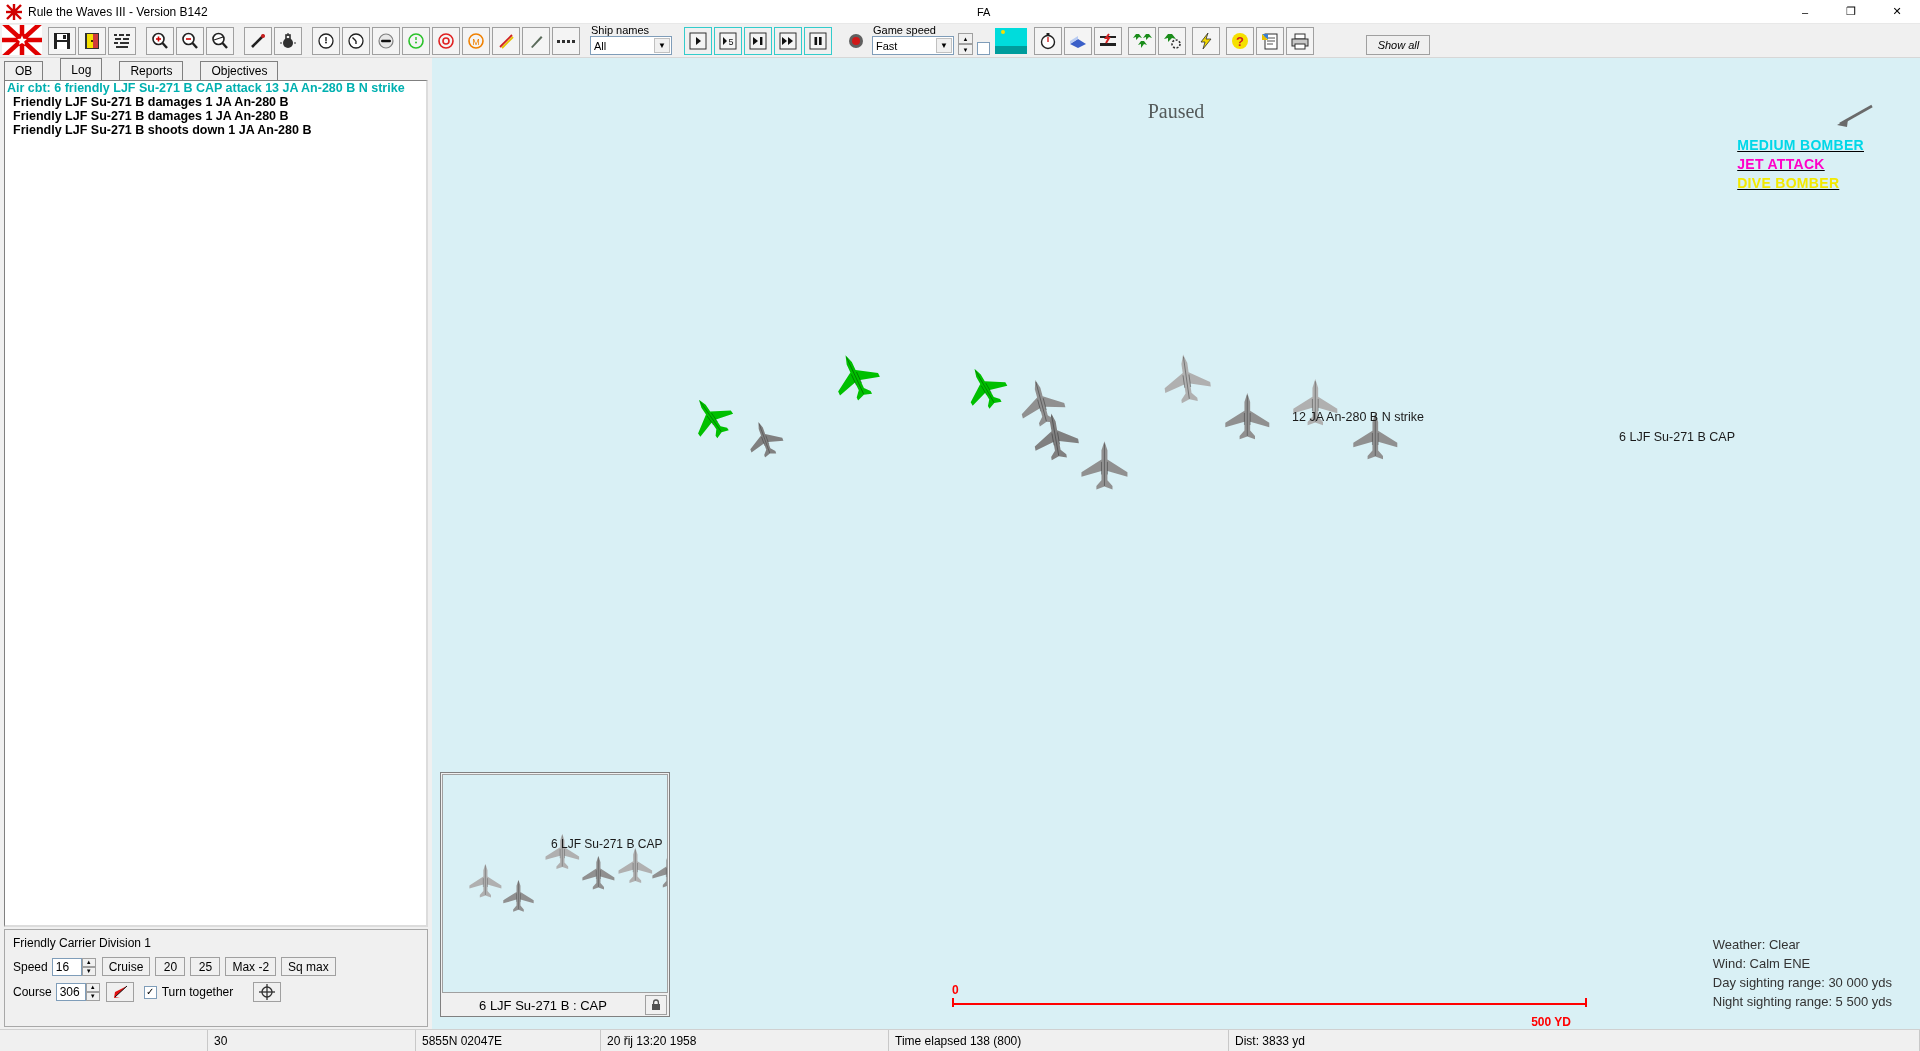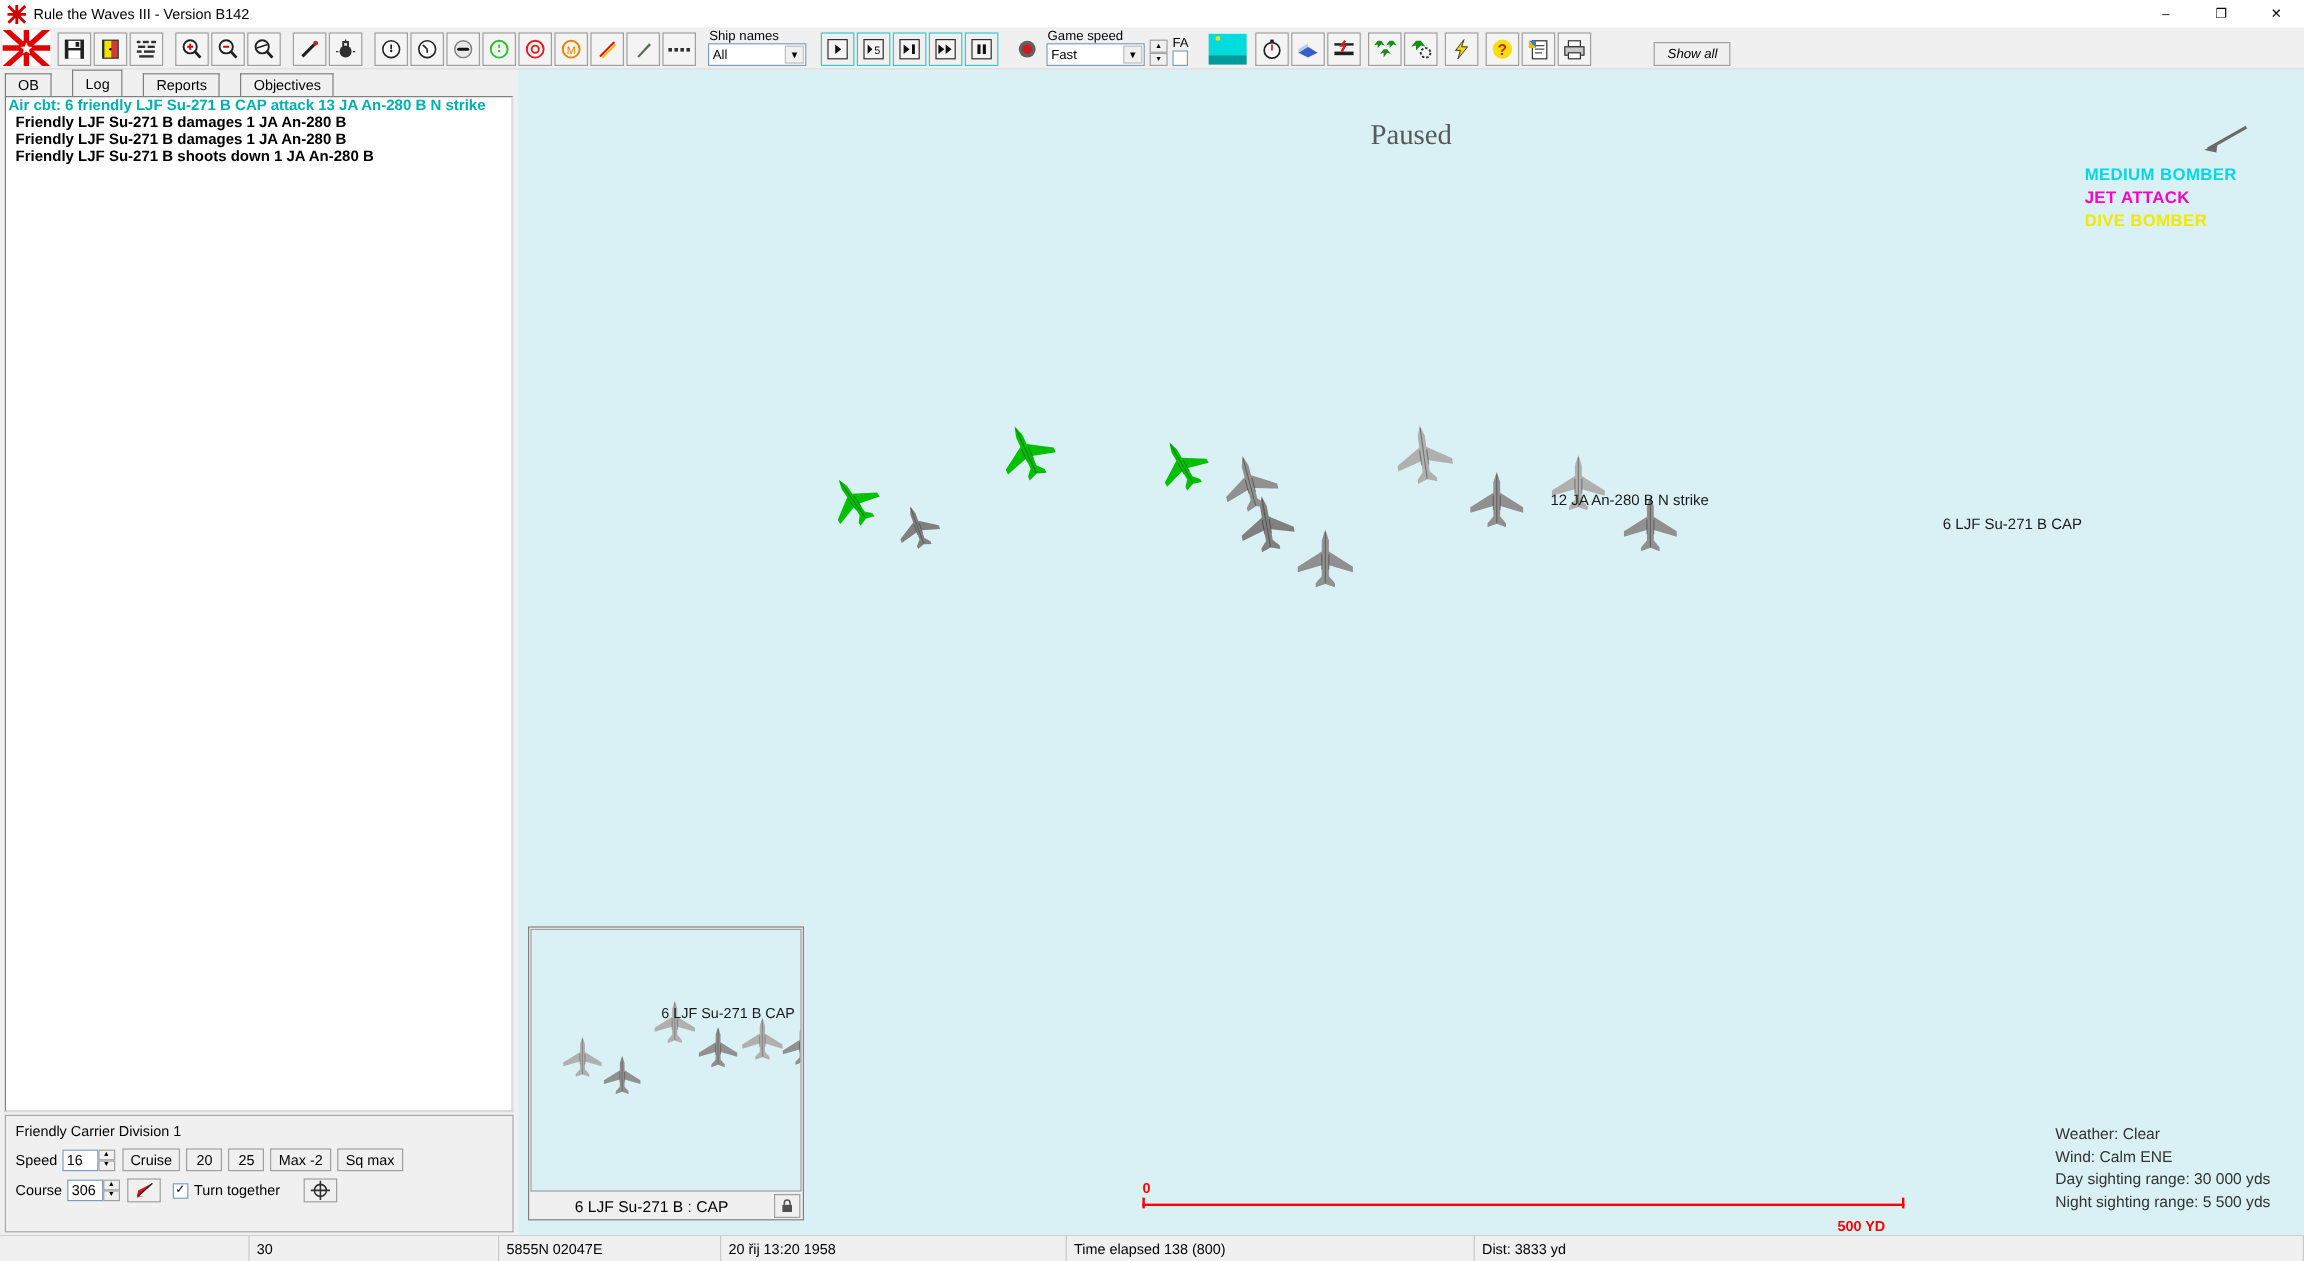--- a/index.html
+++ b/index.html
@@ -108,21 +108,21 @@
   .spin {
     width: 15px; height: 22px;
     display: flex; flex-direction: column;
     margin-right: 4px;
   }
   .spin div {
     flex: 1; border: 1px solid #a0a0a0; background: #f0f0f0;
     display: flex; align-items: center; justify-content: center;
     font-size: 6px; line-height: 6px;
   }
-  .facheck { display: flex; flex-direction: column; align-items: center; margin-right: 16px; }
+  .facheck { display: flex; flex-direction: column; align-items: center; margin-right: 4px; gap: 24px; }
   .facheck .lbl { font-size: 11px; line-height: 12px; }
   .facheck .box { width: 13px; height: 13px; border: 1px solid #7f9db9; background: #fff; }
   .showall {
     margin-left: 50px;
     width: 64px; height: 20px;
     border: 1px solid #a0a0a0;
     background: #f0f0f0;
     font-size: 11px; font-style: italic;
     display: flex; align-items: center; justify-content: center;
   }
@@ -233,25 +233,25 @@
     flex: 1 1 auto;
     position: relative;
     background: #d9f0f5;
     overflow: hidden;
   }
   #paused {
     position: absolute;
     left: 0; right: 0;
     top: 42px;
     text-align: center;
-    font-size: 24px;
+    font-size: 20px;
     color: #555b5b;
     font-family: "Liberation Serif", serif;
   }
-  #legend { position: absolute; right: 56px; top: 78px; text-align: left; }
+  #legend { position: absolute; right: 56px; top: 78px; text-align: left; text-decoration: underline; }
   #legend div { font-size: 14px; font-weight: bold; letter-spacing: 0.3px; line-height: 19px; }
 
   .aircraft { position: absolute; }
   .aircraft svg { display: block; }
   .actag { position: absolute; font-size: 12.5px; color: #1a1a1a; white-space: nowrap; }
 
   
   #scalebar { position: absolute; left: 520px; bottom: 32px; width: 635px; }
   #scalebar .bar { height: 2px; background: #ff0000; width: 100%; position: relative; top: 8px;}
   #scalebar .tick { position: absolute; width: 2px; height: 9px; background: #ff0000; top: 3px;}

